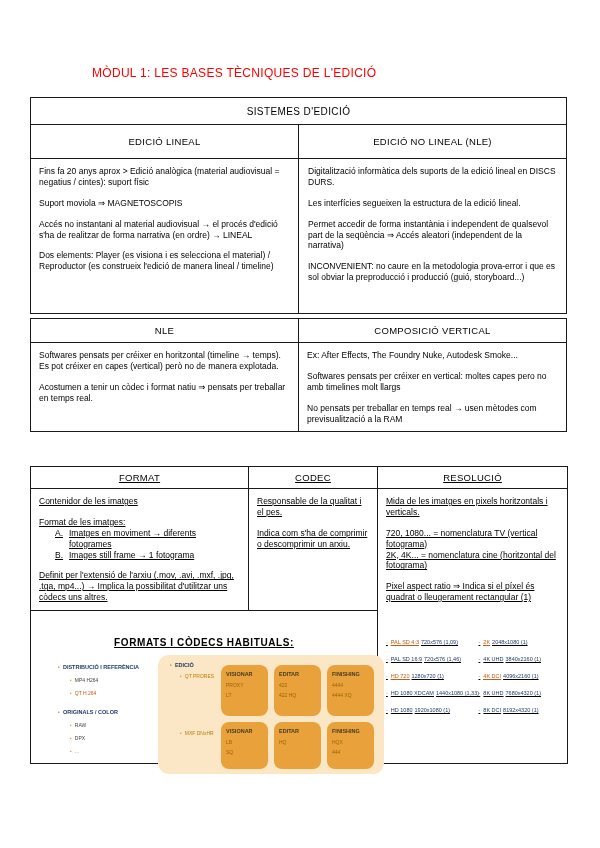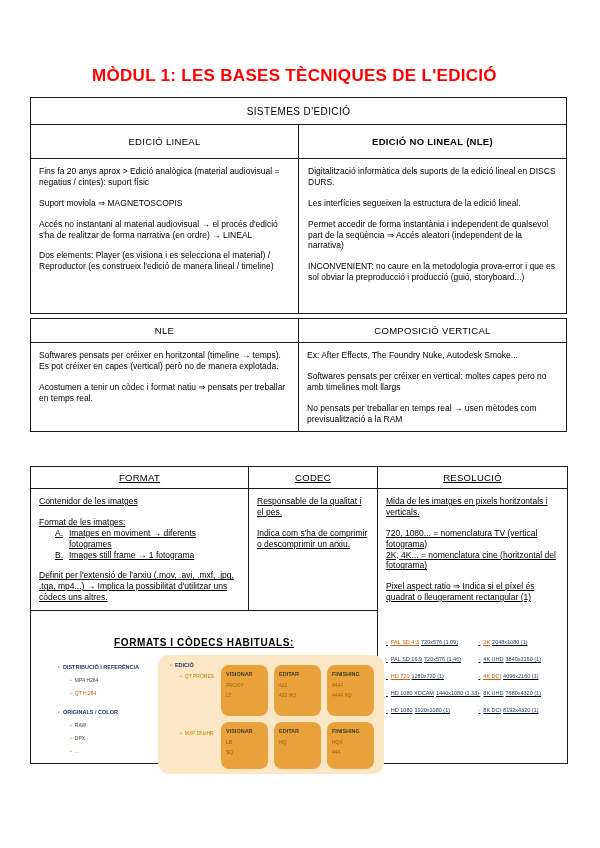--- a/index.html
+++ b/index.html
@@ -5,21 +5,21 @@
   * { box-sizing: border-box; }
   html,body { margin:0; padding:0; }
   body {
     width:600px; height:848px; background:#ffffff;
     font-family:"Liberation Sans", sans-serif; color:#000;
   }
   .page { position:relative; width:600px; height:848px; background:#fff; overflow:hidden; }
 
   .doc-title {
     position:absolute; left:72px; top:66px;
-    font-size:17px; font-weight:bold; color:#ff0000; letter-spacing:0.3px;padding-left:20px;
+    font-size:12px; font-weight:normal; color:#ff0000; letter-spacing:0.3px;padding-left:20px;
   }
 
   table.tbl {
     position:absolute; left:30px; width:537px;
     border-collapse:collapse; table-layout:fixed;
   }
   table.tbl td { border:1.5px solid #1a1a1a; vertical-align:top; }
   .tbl-title {
     text-align:center; vertical-align:middle !important;
     font-size:10px; letter-spacing:0.4px;margin-left:48px;
@@ -104,21 +104,21 @@
 
   <div class="doc-title">MÒDUL 1: LES BASES TÈCNIQUES DE L'EDICIÓ</div>
 
   <table class="tbl" id="t1">
     <tbody>
         <tr>
       <td colspan="2" class="tbl-title" style="height:27px;">SISTEMES D'EDICIÓ</td>
     </tr>
     <tr>
       <td class="col-hdr" style="height:14px; width:268px;">EDICIÓ LINEAL</td>
-      <td class="col-hdr" style="height:34px;font-weight:bold;">EDICIÓ NO LINEAL (NLE)</td>
+      <td class="col-hdr" style="height:34px;">EDICIÓ NO LINEAL (NLE)</td>
     </tr>
     <tr>
       <td class="cell-body" style="height:155px;">
         <div class="p">Fins fa 20 anys aprox &gt; Edició analògica (material audiovisual = negatius / cintes): suport físic</div>
         <div class="p">Suport moviola ⇒ MAGNETOSCOPIS</div>
         <div class="p">Accés no instantani al material audiovisual → el procés d'edició s'ha de realitzar de forma narrativa (en ordre) → LINEAL</div>
         <div class="p last">Dos elements: Player (es visiona i es selecciona el material) / Reproductor (es construeix l'edició de manera lineal / timeline)</div>
       </td>
       <td class="cell-body" style="height:155px;padding-left:9px;">
         <div class="p">Digitalització informàtica dels suports de la edició lineal en DISCS DURS.</div>

